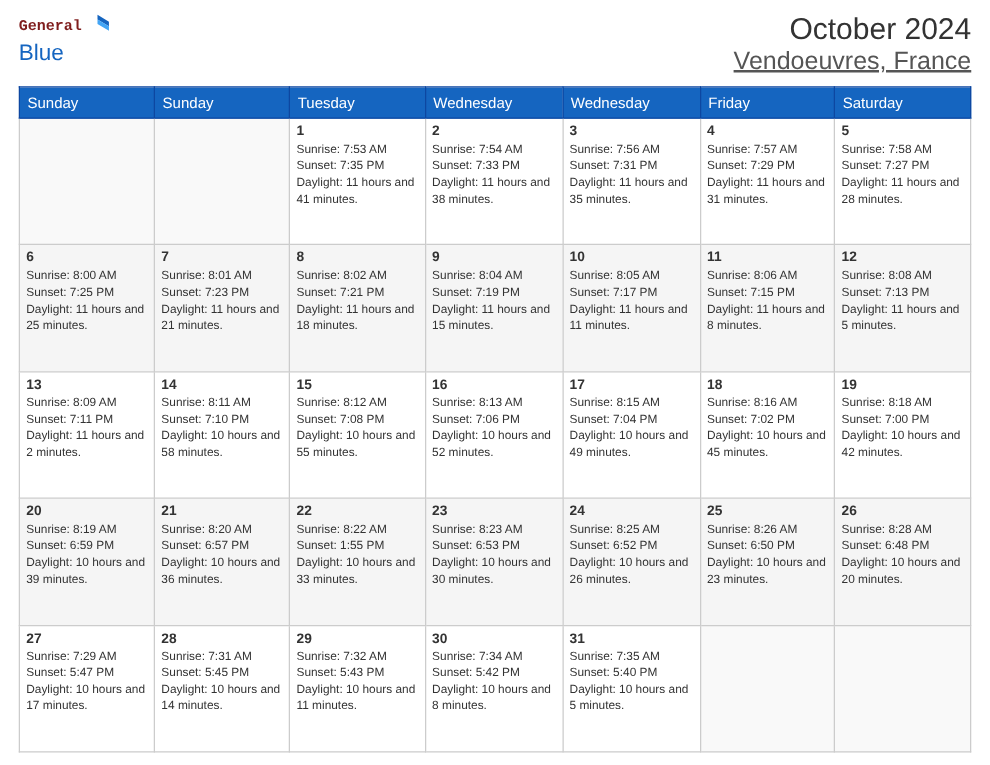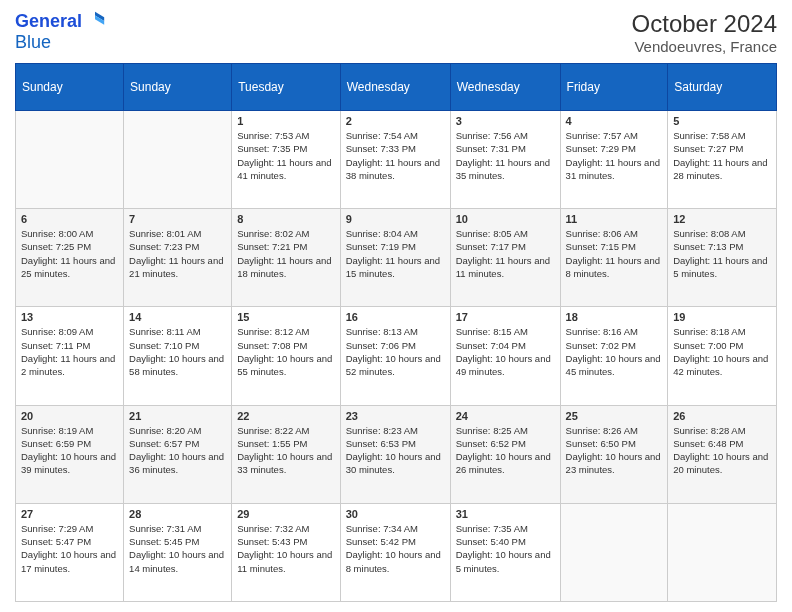--- a/index.html
+++ b/index.html
@@ -35,33 +35,34 @@
     }
     .title-area {
       text-align: right;
     }
     .month-title {
       font-size: 24px;
       font-weight: normal;
       color: #333;
     }
     .location-title {
-      font-size: 15px;
+      font-size: 20px;
       color: #555;
+      text-decoration: underline;
     }
     .calendar {
       width: 100%;
       border-collapse: collapse;
       flex: 1;
     }
     .calendar th {
       background: #1565c0;
       color: #fff;
       text-align: left;
-      padding: 16px 6px;
+      padding: 5px 6px;
       font-size: 12px;
       font-weight: normal;
       border: 1px solid #0d47a1;
     }
     .calendar td {
       border: 1px solid #ccc;
       vertical-align: top;
       padding: 4px 5px;
       font-size: 9.5px;
       color: #333;
@@ -86,21 +87,21 @@
     }
   </style>
 </head>
 <body>
 <div class="page">
 
   <div class="header">
     <div class="logo">
       <div>
         <div style="display:flex;align-items:center;">
-          <span class="logo-general" style="font-size:18px;font-weight:bold;color:#1d4ed8;">General</span>
+          <span class="logo-general" style="font-size:12px;font-weight:bold;color:#7f1d1d;font-family:Liberation Mono, monospace;">General</span>
           <svg class="logo-icon" viewBox="0 0 24 24">
             <path d="M12 2 L22 8 L22 12 L12 6 Z" fill="#1565c0"></path>
             <path d="M12 6 L22 12 L22 16 L12 10 Z" fill="#42a5f5"></path>
           </svg>
         </div>
         <div style="font-size:18px;font-weight:normal;color:#1565c0;">Blue</div>
       </div>
     </div>
     <div class="title-area">
       <div class="month-title">October 2024</div>

